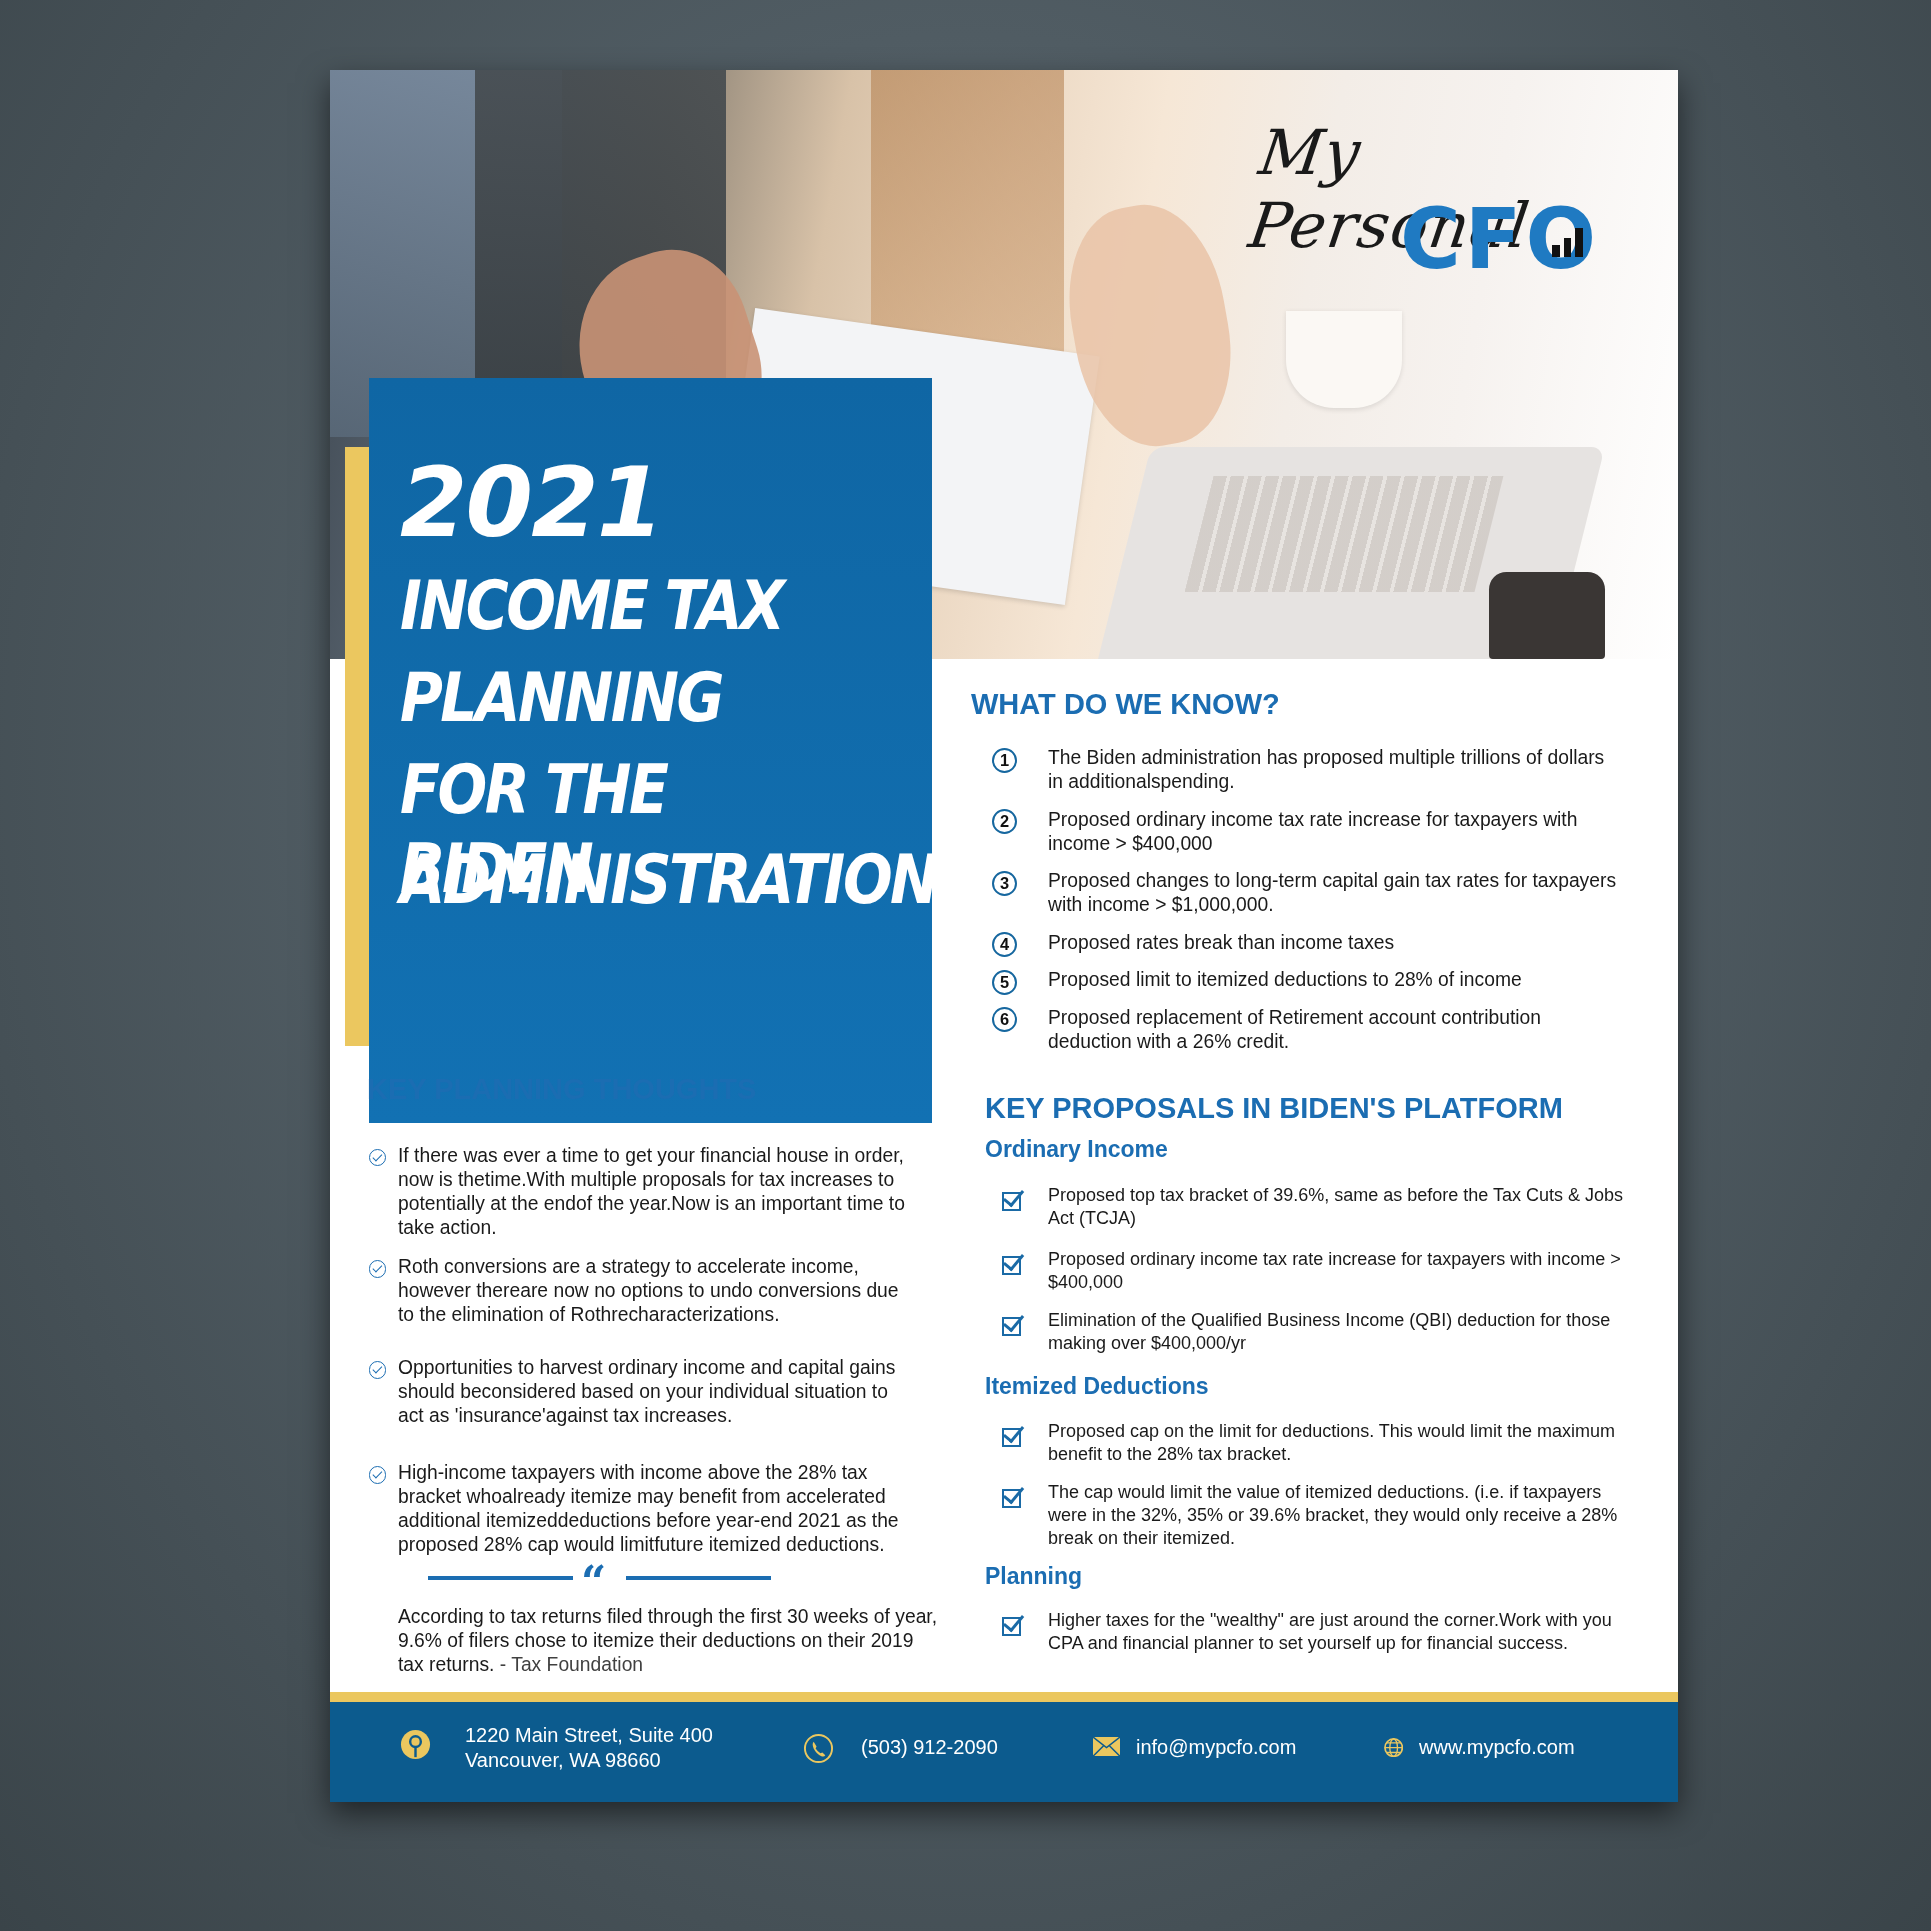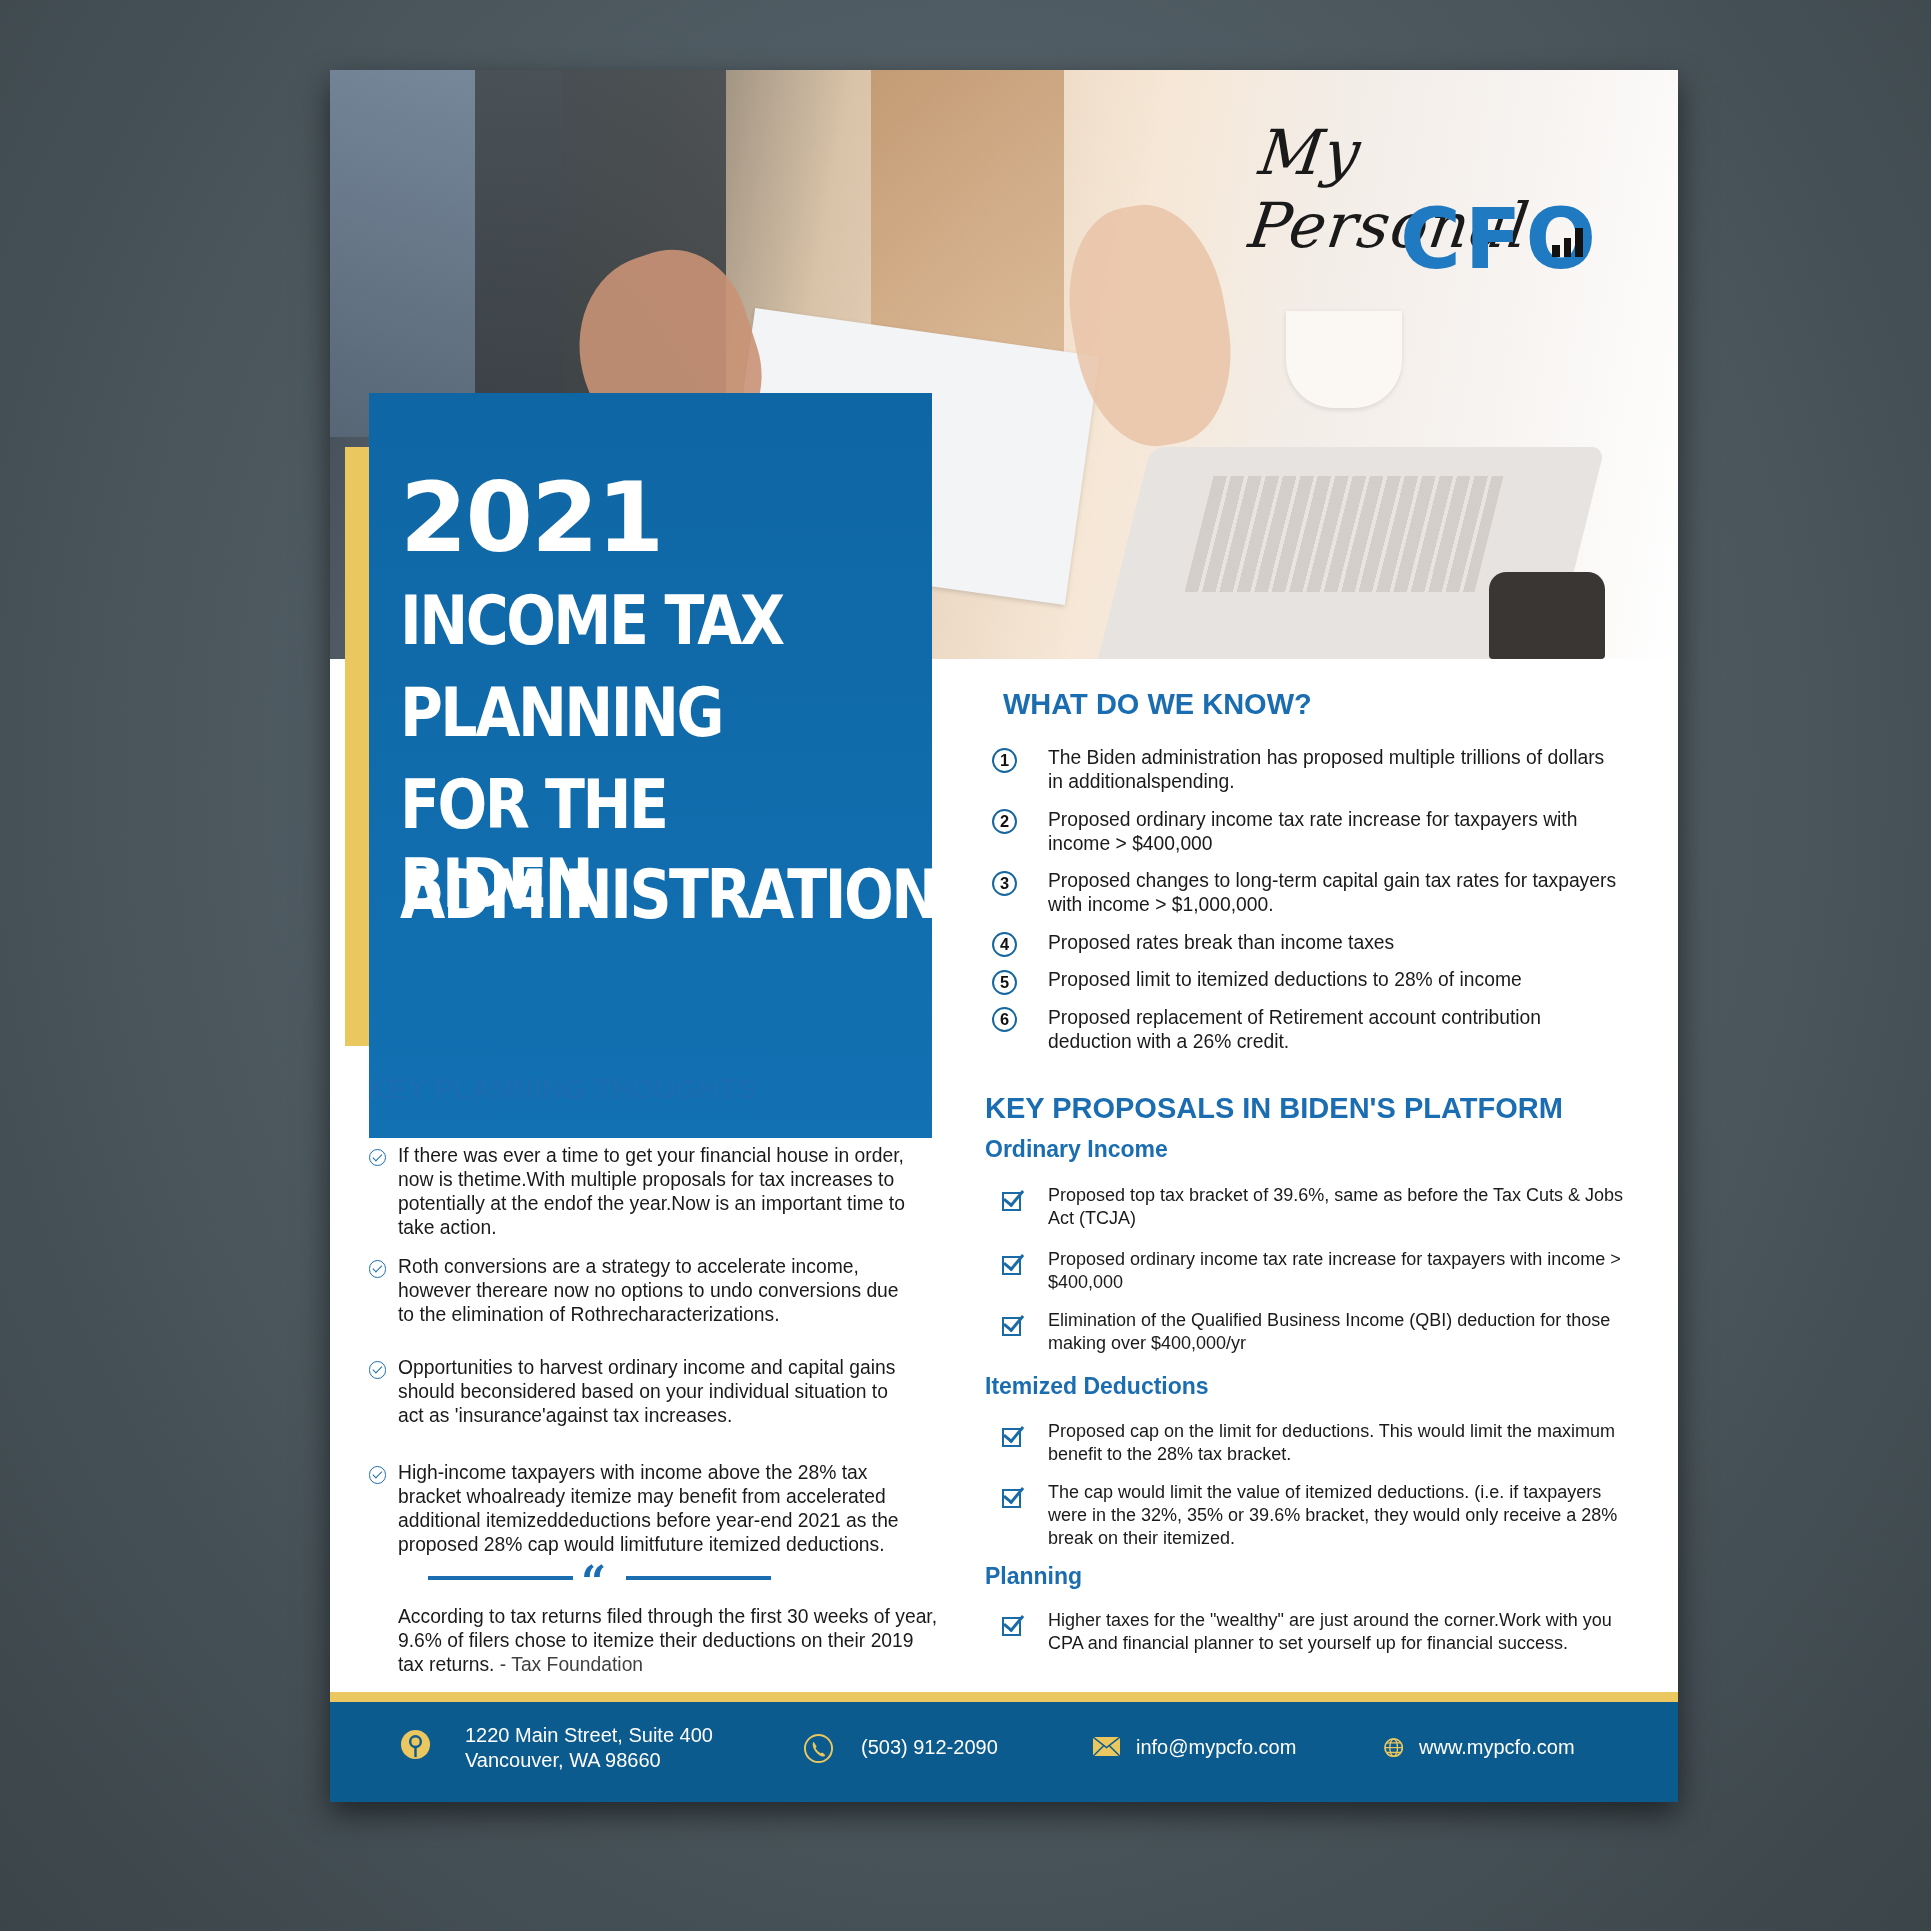--- a/index.html
+++ b/index.html
@@ -27,22 +27,22 @@
   .hero .plant{position:absolute;left:1159px;top:502px;width:116px;height:87px;border-radius:17.4px 17.4px 3.9px 3.9px;background:#3a3634;}
 
   .logo{position:absolute;left:925px;top:46px;width:386px;height:174px;}
   .logo .script{position:absolute;left:0;top:0;font-family:"DejaVu Serif", serif;font-style:italic;font-size:62px;color:#1a1a1a;letter-spacing:1px;transform:skewX(-8deg);}
   .logo .cfo{position:absolute;left:145px;top:75px;font-family:"DejaVu Sans", sans-serif;font-weight:bold;font-size:83px;color:#1f7ac2;letter-spacing:3.9px;}
   .logo .bars{position:absolute;left:297px;top:108px;width:35px;height:33px;display:flex;align-items:flex-end;gap:3.9px;}
   .logo .bars span{display:block;width:7.7px;background:#111;}
 
   
   .gold-back{position:absolute;left:15.4px;top:377px;width:560px;height:599px;background:#ebc75f;}
-  .title-box{position:absolute;left:39px;top:323px;width:563px;height:745px;
-    background:linear-gradient(180deg,#0f66a4 0%,#1271b3 100%);}
+  .title-box{position:absolute;left:39px;top:308px;width:563px;height:745px;
+    background:linear-gradient(180deg,#0f66a4 0%,#1271b3 100%);font-style:italic;}
   .title-box .year{position:absolute;left:31px;top:68px;font-family:"DejaVu Sans", sans-serif;font-weight:bold;font-size:97px;color:#fff;letter-spacing:-1.9px;}
   .title-box .line{position:absolute;left:31px;font-family:"DejaVu Sans", sans-serif;font-weight:bold;font-size:68px;color:#fff;letter-spacing:-2.9px;transform:scaleX(.86);transform-origin:left;}
 
   
   .h2{position:absolute;font-weight:bold;color:#1b6db2;font-size:29px;letter-spacing:0;}
   .h3{position:absolute;font-weight:bold;color:#1b6db2;font-size:23px;}
   .txt{font-size:19.3px;color:#1a1a1a;line-height:24px;}
 
   .know-list{position:absolute;left:662px;top:676px;width:628px;}
   .know-item{position:relative;padding-left:56px;margin-bottom:13.5px;}
@@ -100,21 +100,21 @@
 
   <div class="gold-back"></div>
   <div class="title-box">
     <div class="year">2021</div>
     <div class="line" style="top:188px">INCOME TAX</div>
     <div class="line" style="top:280px">PLANNING</div>
     <div class="line" style="top:372px">FOR THE BIDEN</div>
     <div class="line" style="top:462px">ADMINISTRATION</div>
   </div>
 
-  <div class="h2" style="left:641px;top:618px;margin-left:32px;">WHAT DO WE KNOW?</div>
+  <div class="h2" style="left:641px;top:618px;">WHAT DO WE KNOW?</div>
   <div class="know-list">
     <div class="know-item txt">
       <span class="num">1</span>
       <span>The Biden administration has proposed multiple trillions of dollars in additionalspending.</span>
     </div>
     <div class="know-item txt">
       <span class="num">2</span>
       <span>Proposed ordinary income tax rate increase for taxpayers with income &gt; $400,000</span>
     </div>
     <div class="know-item txt">

